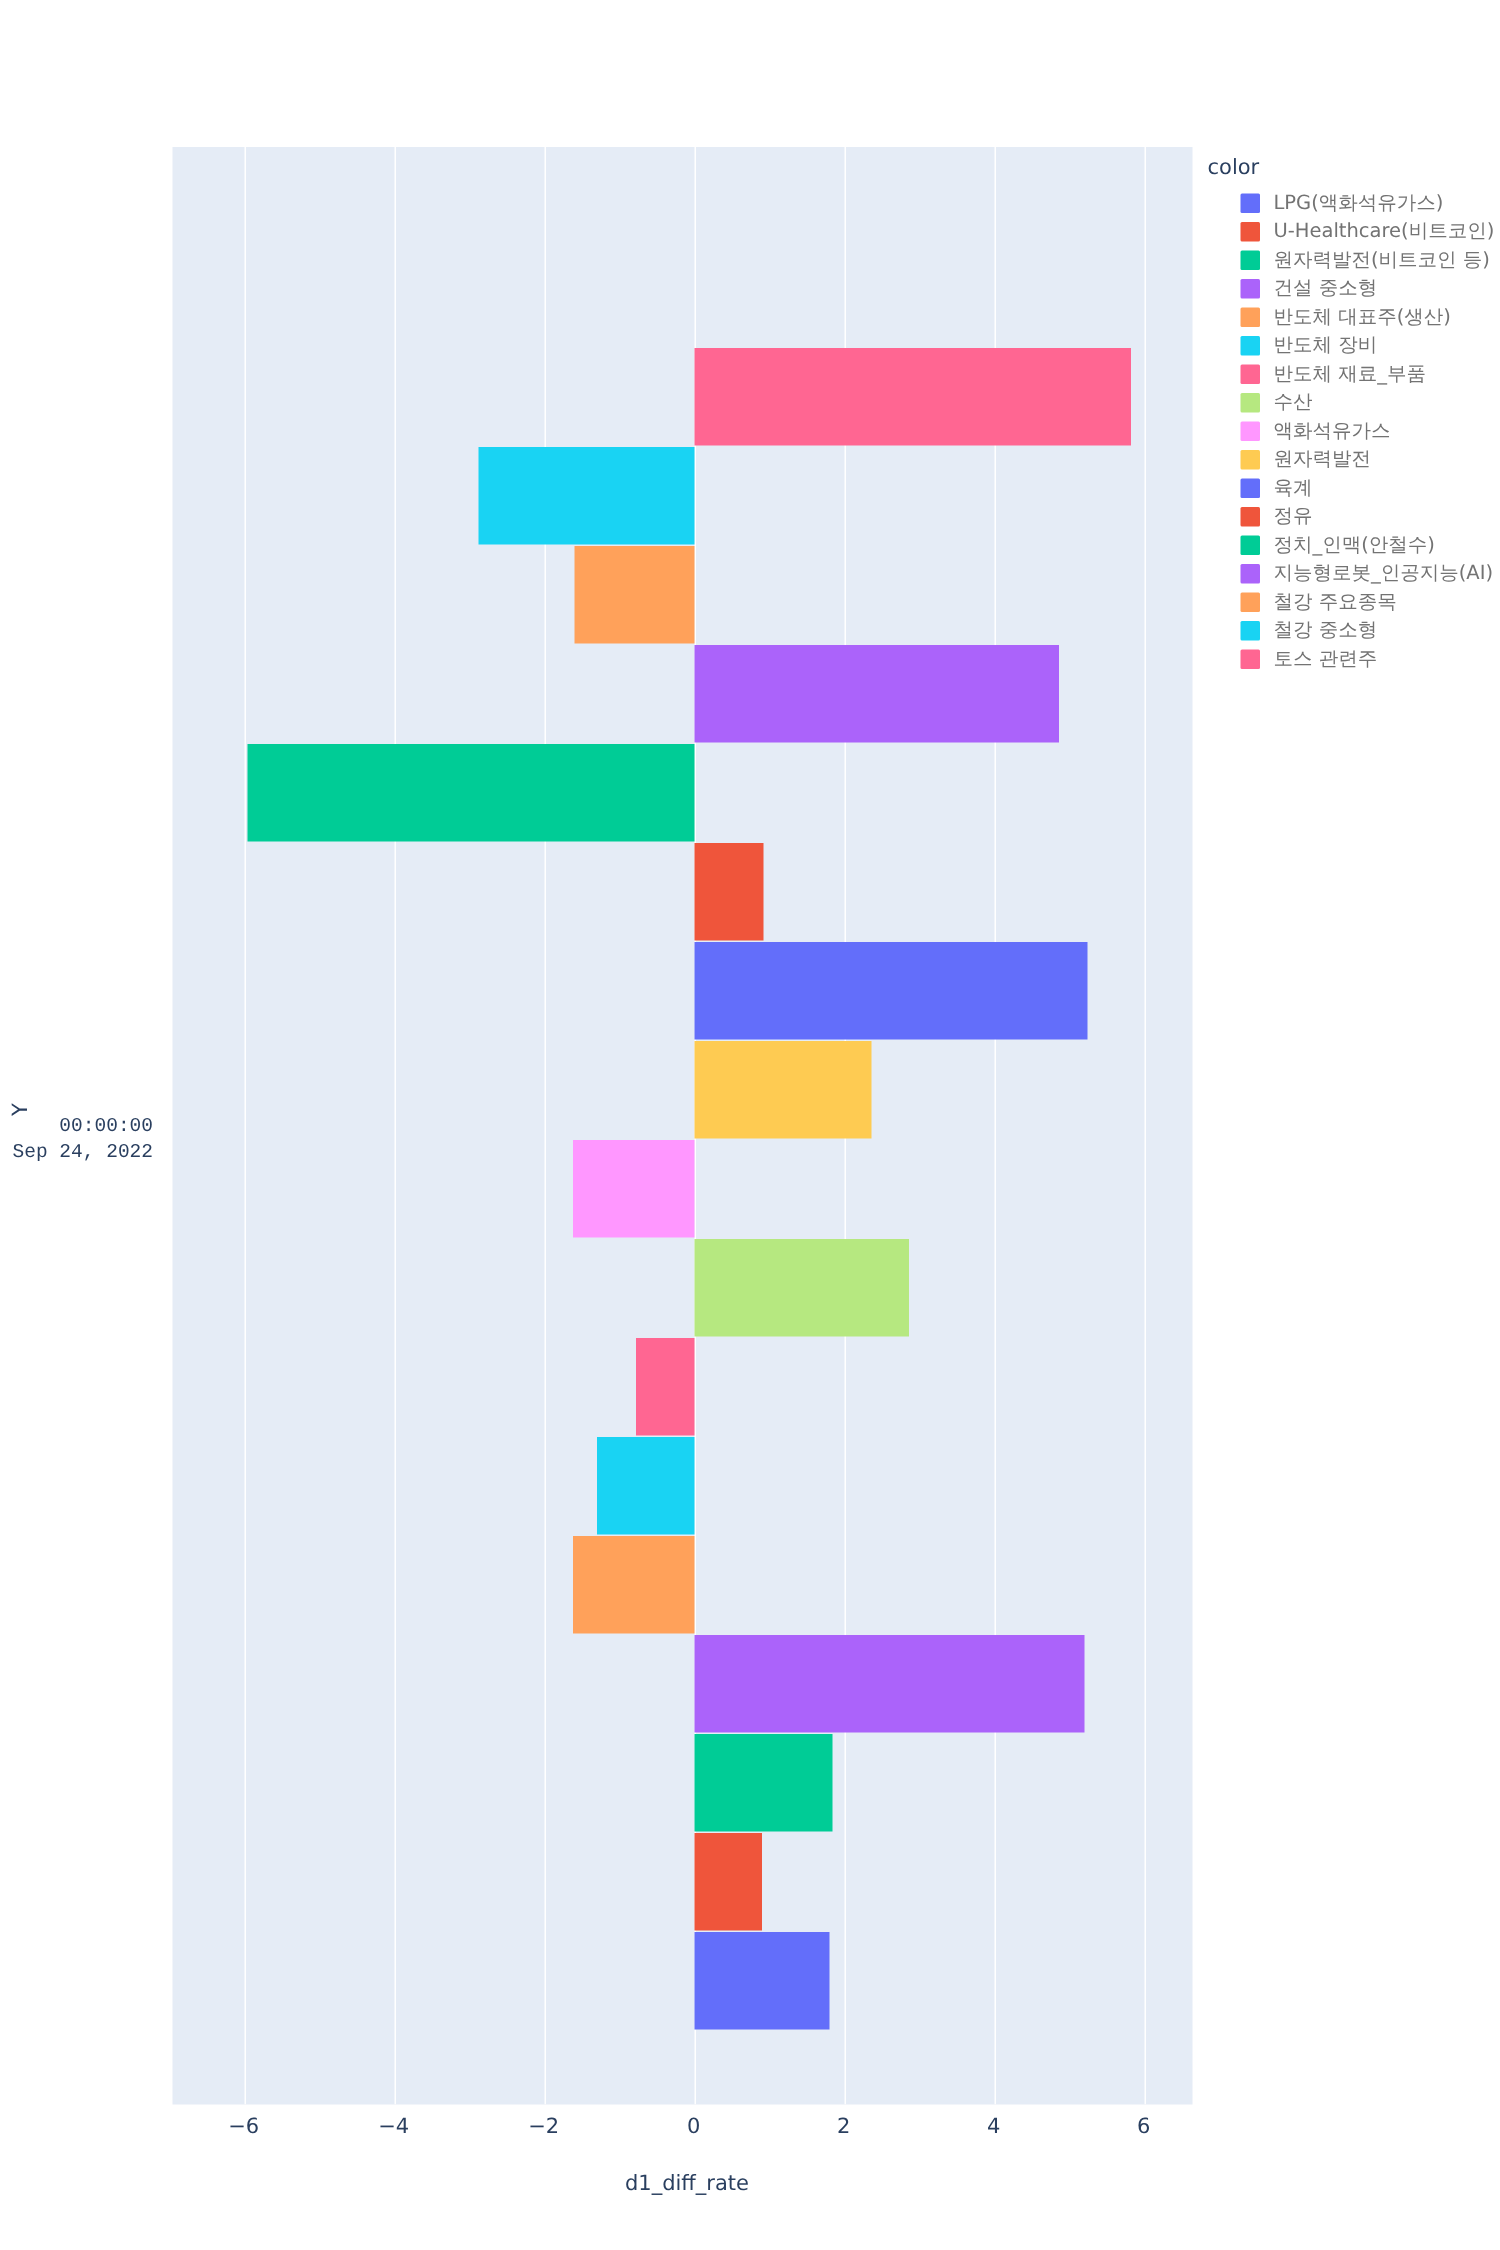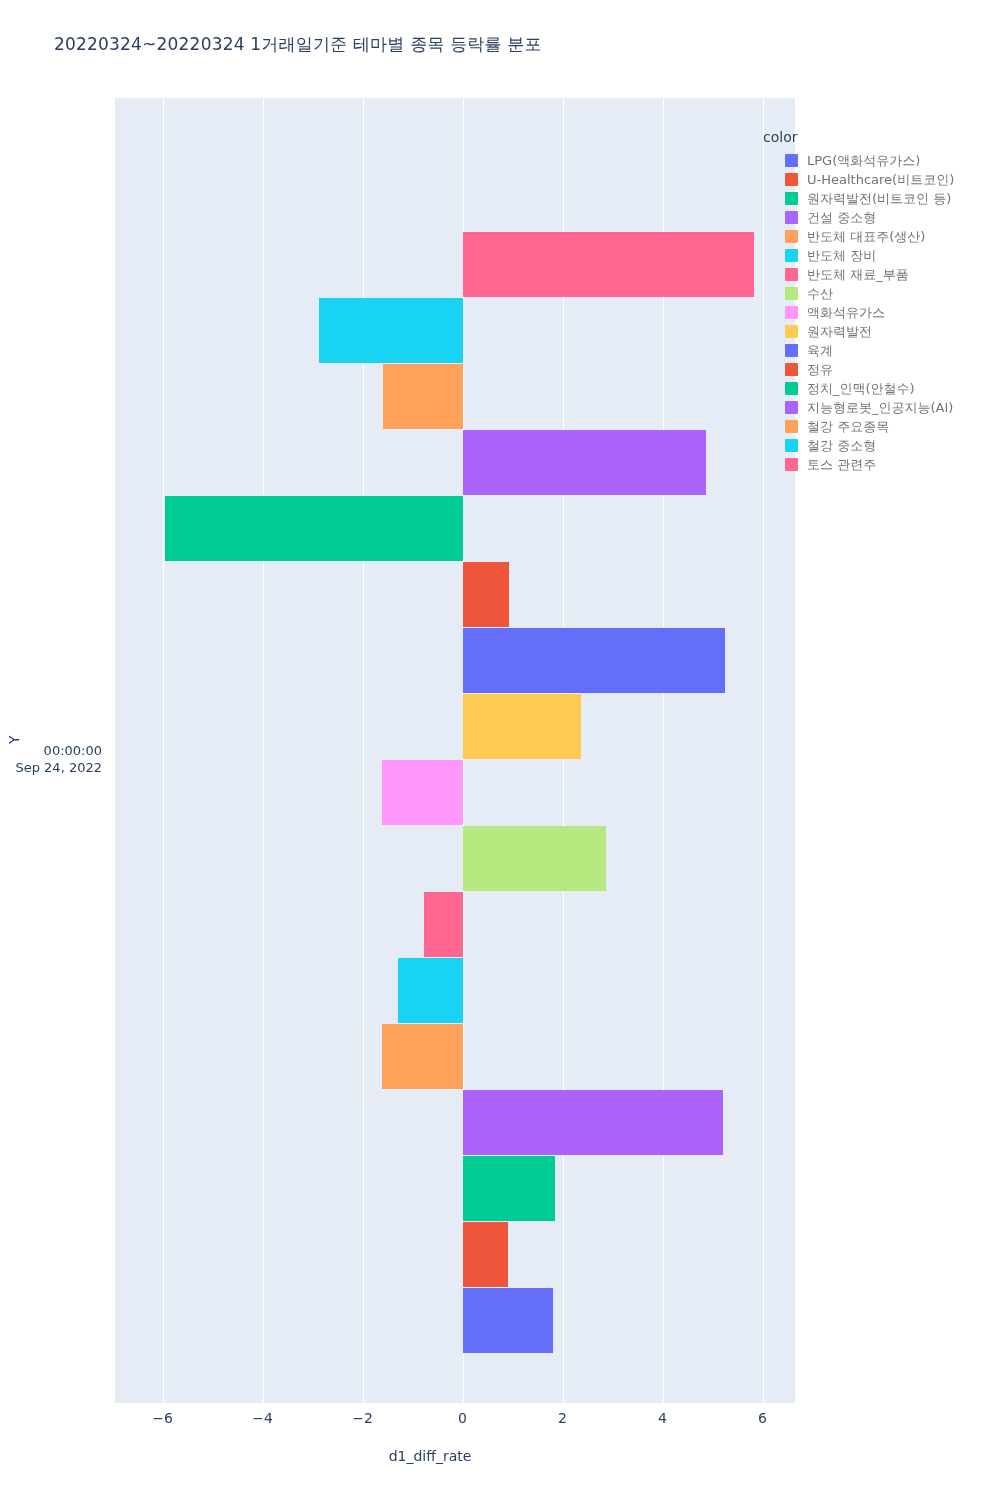--- a/index.html
+++ b/index.html
@@ -43,46 +43,46 @@
     transform:translateX(-50%);
     top:1410px;
     white-space:nowrap;
   }
   .xaxis-title{
     position:absolute;
     top:1448px;left:0;width:1000px;
     text-align:left;
     font-size:14px;color:#2a3f5f;
   }
-  .xaxis-title span{position:absolute;left:430px;transform:translateX(-50%);}
+  .xaxis-title span{position:absolute;left:458px;transform:translateX(-50%);}
 
   
   .ytick{
     position:absolute;
     right:898px;
     top:742px;
     text-align:right;
     font-size:13px;color:#2a3f5f;
     line-height:17px;
     white-space:nowrap;
+    font-family:Liberation Mono, monospace;
   }
   .yaxis-title{
     position:absolute;
     left:6px;top:744px;
     font-size:14px;color:#2a3f5f;
     transform:rotate(-90deg);
     transform-origin:left top;
   }
 
   
   .legend{
     position:absolute;
-    left:763px;top:104px;
+    left:805px;top:104px;
     width:195px;
-    margin-top:25px;
   }
   .legend-title{
     font-size:14px;color:#2a3f5f;
     margin:0 0 6px 0;
     padding-left:0px;
   }
   .legend-item{
     display:flex;align-items:center;
     height:19px;
     padding-left:22px;
@@ -97,21 +97,20 @@
     font-size:13px;color:#737373;
     white-space:nowrap;
     line-height:13px;
   }
 </style>
 </head>
 <body>
 
 <div id="root">
 
-  <div class="chart-title">20220324~20220324 1거래일기준 테마별 종목 등락률 분포</div>
 
   <div class="plot-area">
     <div id="gridlines">
         <div class="gridline" style="left: 47.5px;"></div>
         <div class="gridline" style="left: 147.5px;"></div>
         <div class="gridline" style="left: 247.5px;"></div>
         <div class="gridline" style="left: 347.5px;"></div>
         <div class="gridline" style="left: 447.5px;"></div>
         <div class="gridline" style="left: 547.5px;"></div>
         <div class="gridline" style="left: 647.5px;"></div>

